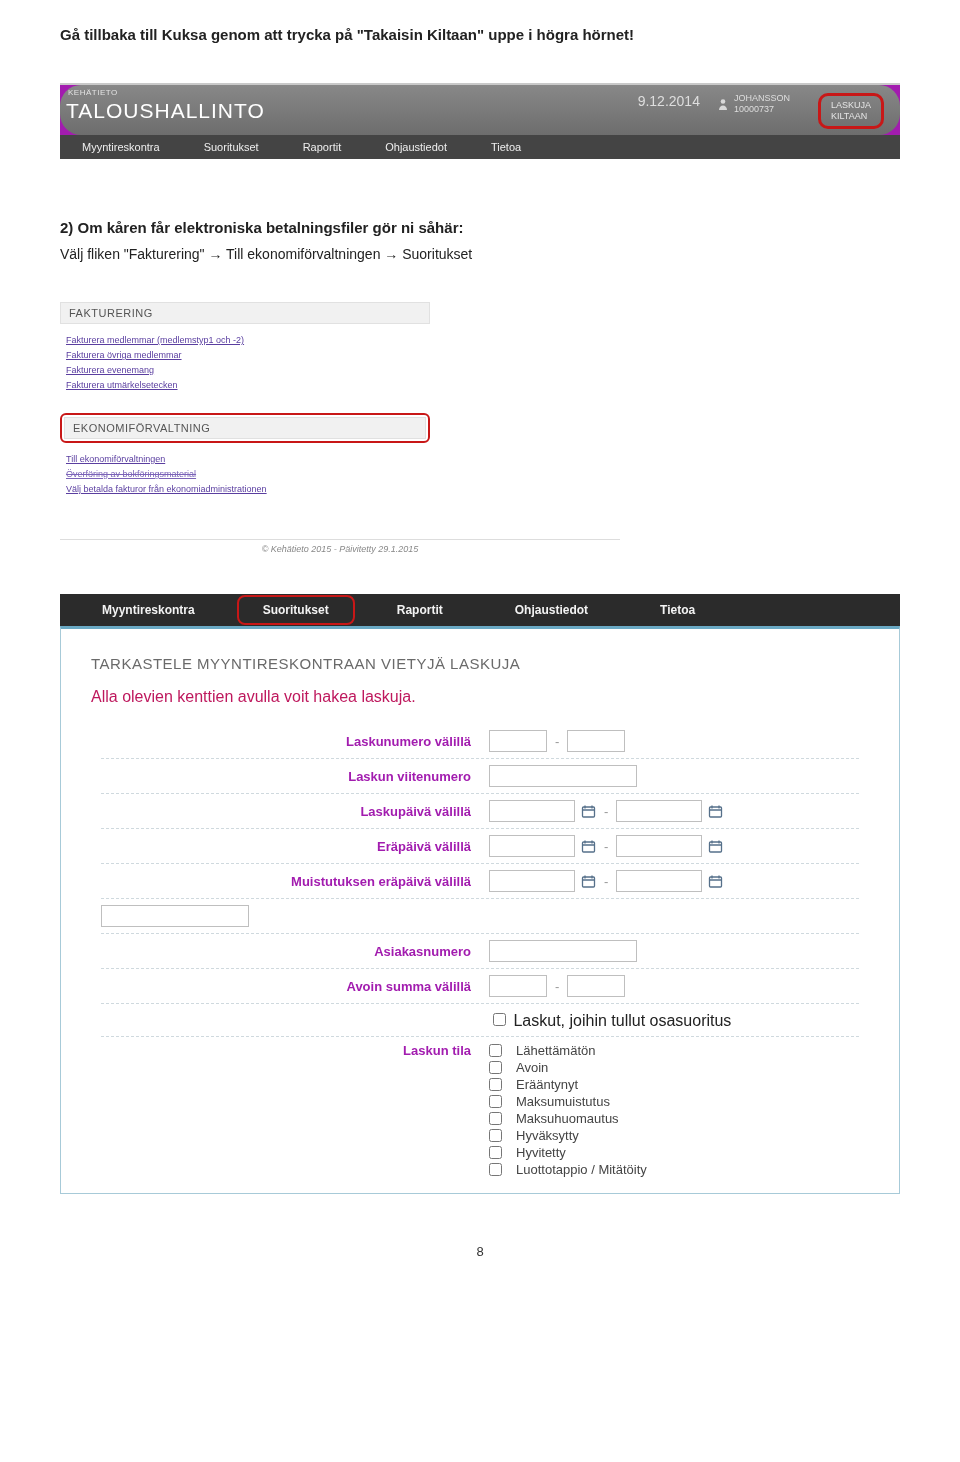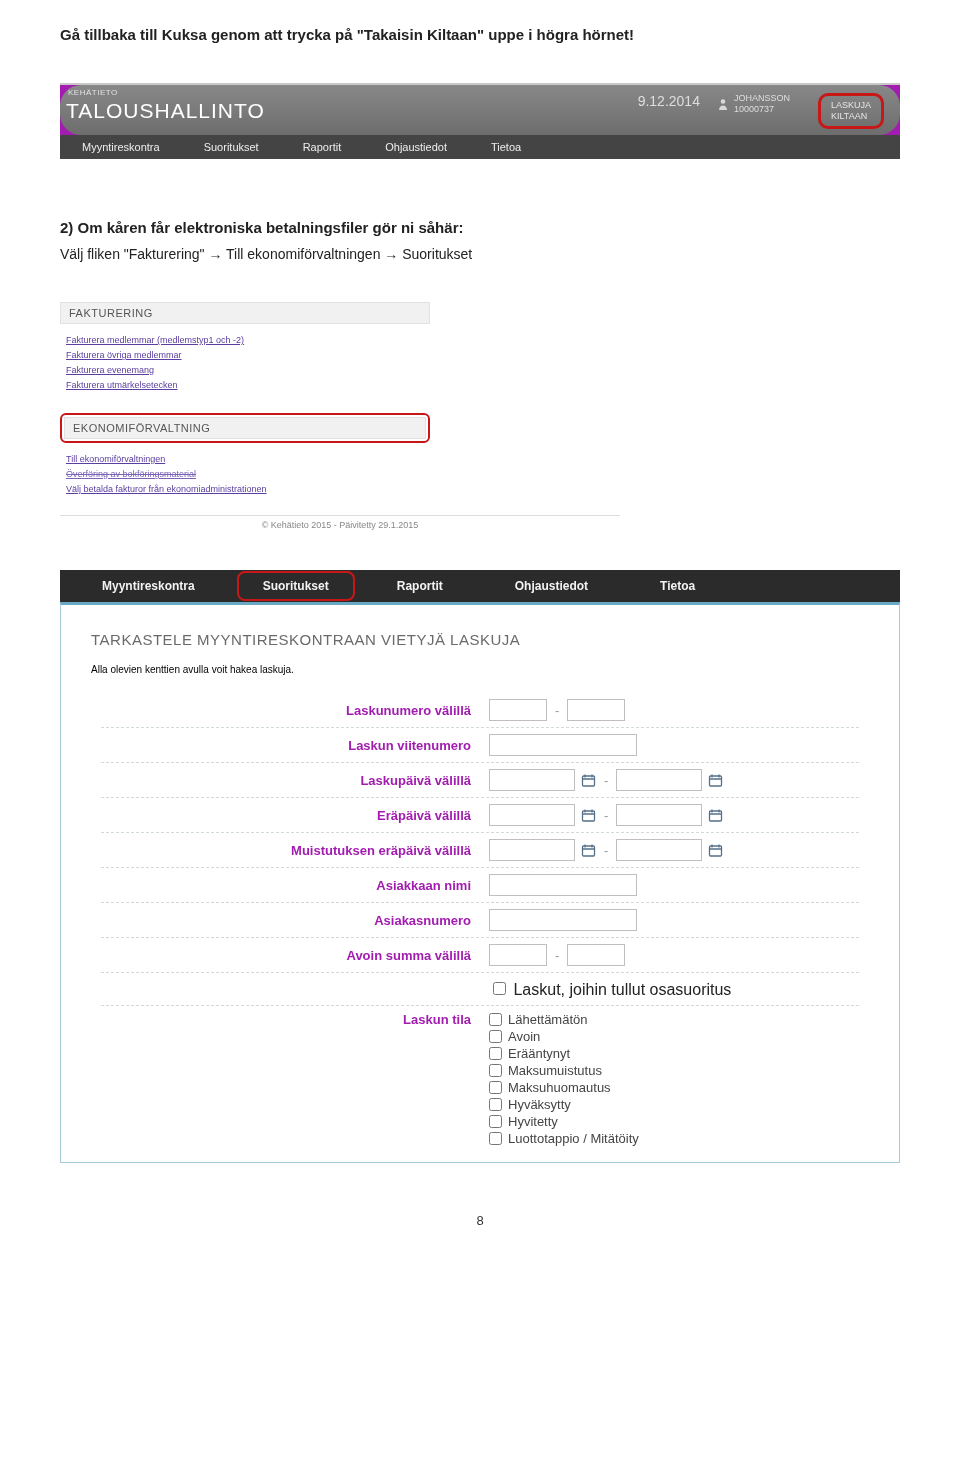--- a/index.html
+++ b/index.html
@@ -125,23 +125,24 @@
     border: 2px solid #c81717;
     border-radius: 6px;
     padding: 2px;
     margin-top: 4px;
   }
   .ss2-footer {
     text-align: center;
     font-size: 9px;
     color: #888;
     border-top: 1px solid #ddd;
-    margin-top: 2px;
+    margin-top: 26px;
     padding-top: 4px;
     width: 560px;
+    font-style: italic;
   }
 
   
   .ss3 {
     margin-top: 40px;
   }
   .ss3-menu {
     background: #2b2b2b;
     display: flex;
     padding: 0 6px;
@@ -165,22 +166,22 @@
     padding: 12px 0 10px 0;
   }
   .ss3-heading {
     padding: 14px 30px 6px 30px;
     color: #6a6a6a;
     font-size: 15px;
     letter-spacing: .5px;
   }
   .ss3-sub {
     padding: 10px 30px 18px 30px;
-    font-size: 10px;
-    color: #000000;
+    font-size: 16px;
+    color: #be185d;
   }
   .ss3-form {
     padding: 0 40px;
   }
   .ss3-row {
     display: flex;
     align-items: center;
     border-bottom: 1px dashed #cfd9de;
     padding: 6px 0;
   }
@@ -212,21 +213,21 @@
   .cal-icon {
     width: 15px; height: 15px; display: inline-block;
   }
   .ss3-checks {
     display: flex;
     flex-direction: column;
     gap: 2px;
     font-size: 13px;
     color: #444;
   }
-  .ss3-checks label { display:flex; align-items:center; gap:6px; }
+  .ss3-checks label { display:flex; align-items:center; gap:14px; }
   .ss3-checks input { margin:0; }
 
   .page-num {
     text-align: center;
     font-size: 13px;
     color: #333;
     margin-top: 50px;
   }
 
   
@@ -368,21 +369,20 @@
             <span class="dash">-</span>
             <input type="text" class="w-date" style="">
             <span class="cal-icon"><svg viewBox="0 0 15 15" class="svg-cal">
                   <rect x="1.5" y="3" width="12" height="10" rx="1"></rect>
                   <path d="M1.5 6h12M4 1.5v3M11 1.5v3"></path>
                 </svg></span>
           </div>
         </div>
 
         <div class="ss3-row">
-          <div class="ss3-label">Asiakkaan nimi</div>
           <div class="ss3-inputs">
             <input type="text" class="w-med" style="">
           </div>
         </div>
 
         <div class="ss3-row">
           <div class="ss3-label">Asiakasnumero</div>
           <div class="ss3-inputs">
             <input type="text" class="w-med" style="">
           </div>

